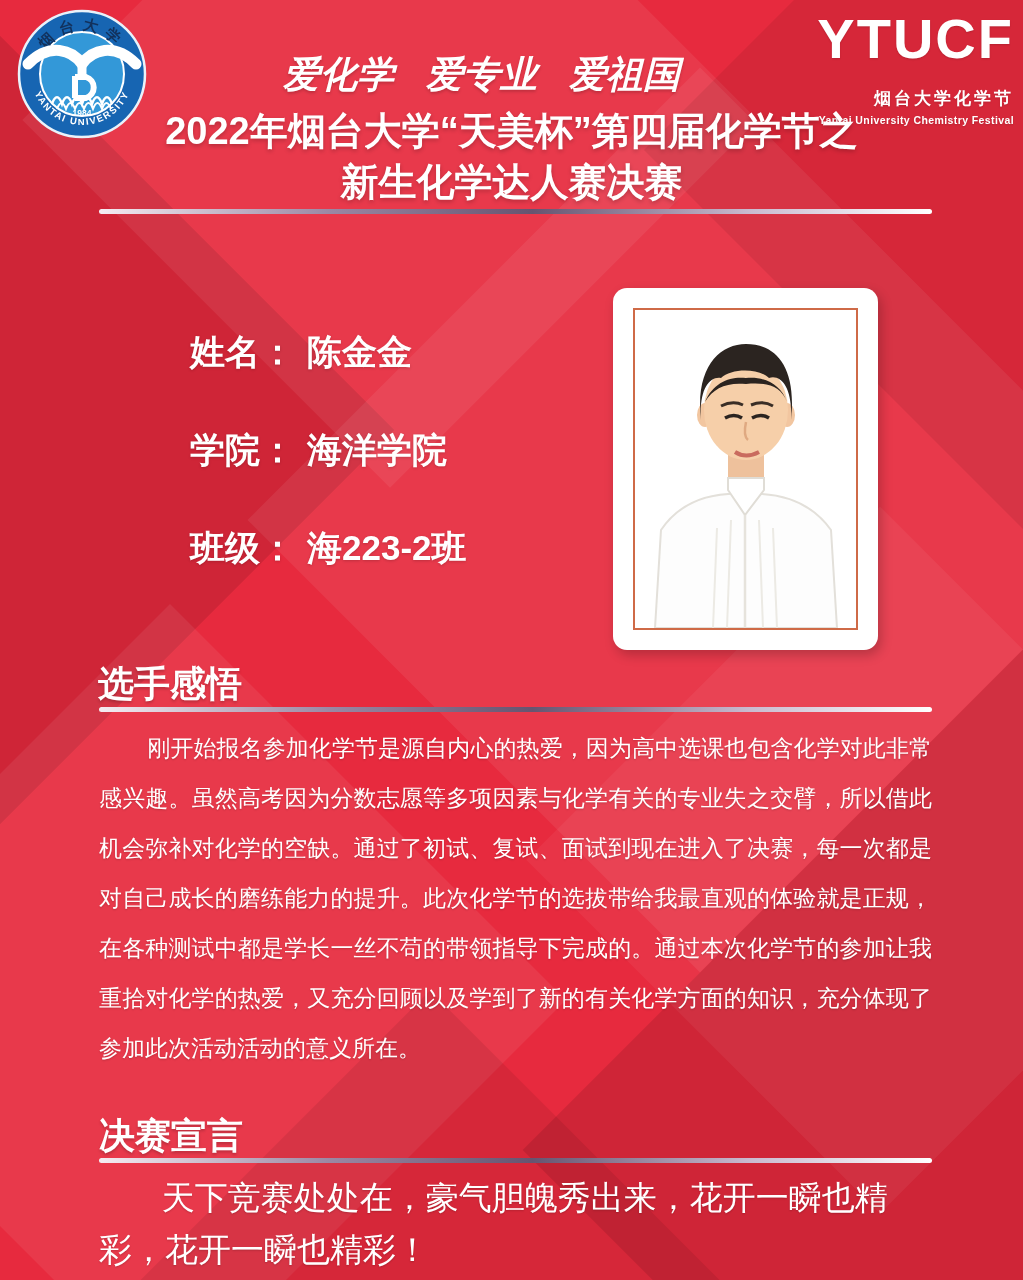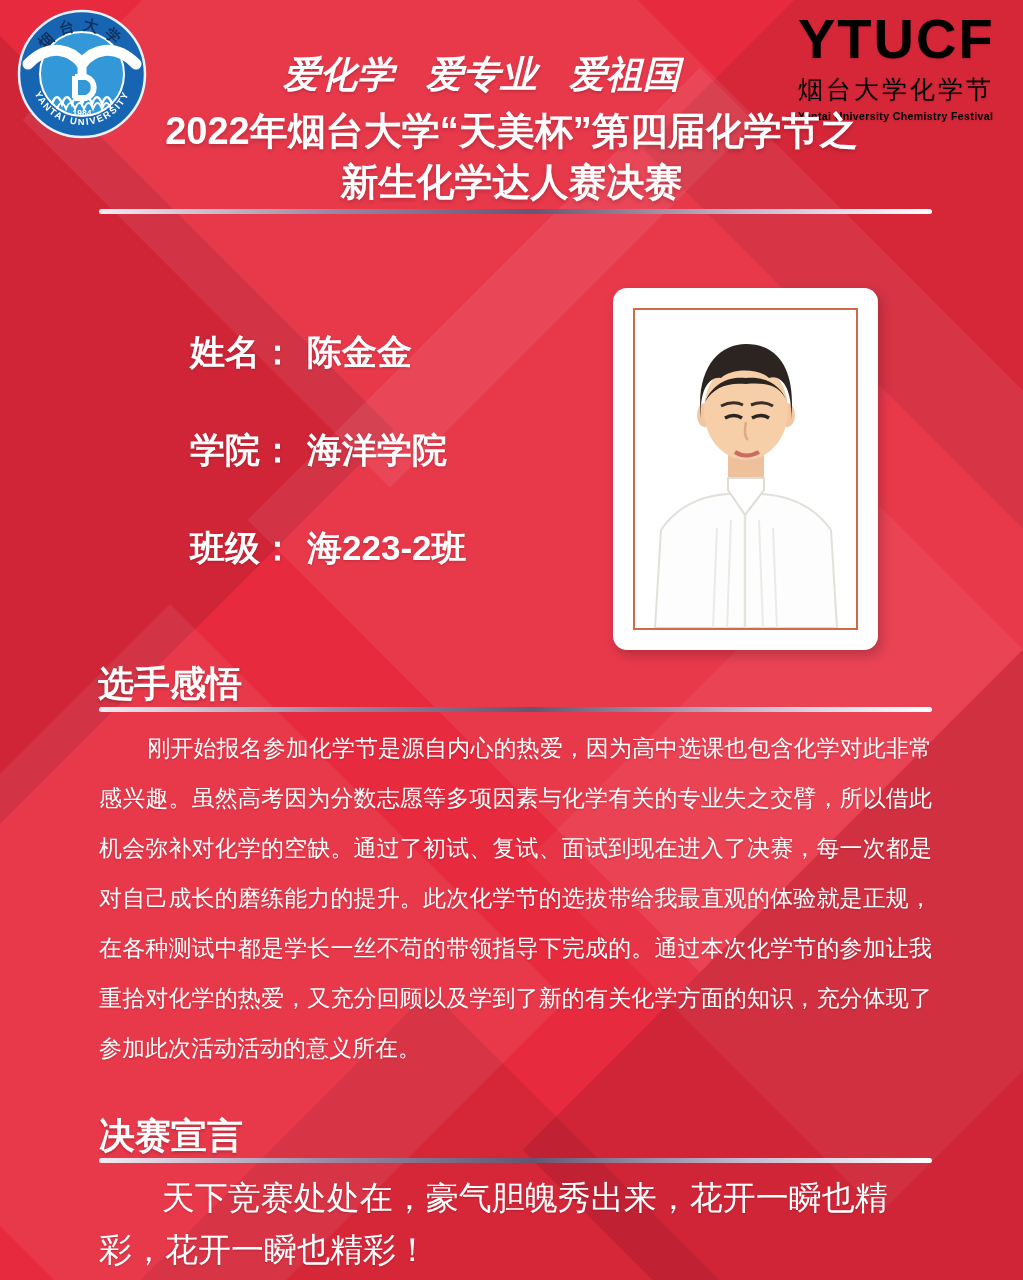--- a/index.html
+++ b/index.html
@@ -26,25 +26,25 @@
 
   
   .uni-logo { position:absolute; top:8px; left:16px; width:132px; height:132px; }
   .slogans {
     position:absolute; top:50px; left:283px; display:flex; gap:32px;
     color:#ffffff; font-size:37px; font-weight:bold; font-style:italic;
     font-family:"Liberation Serif", serif; text-shadow:0 2px 3px rgba(0,0,0,0.18);
     white-space:nowrap;
   }
   .festival-logo {
-    position:absolute; top:10px; right:15px; width:210px; text-align:left;
-    color:#000000; text-shadow:0 1px 2px rgba(0,0,0,0.15);
+    position:absolute; top:10px; right:9px; width:210px; text-align:right;
+    color:#ffffff; text-shadow:0 1px 2px rgba(0,0,0,0.15);
   }
   .festival-logo .acronym { font-size:56px; font-weight:bold; letter-spacing:2px; line-height:1.05; }
-  .festival-logo .zh { font-size:25px; font-weight:normal; letter-spacing:3px; margin-top:4px; white-space:nowrap; }
+  .festival-logo .zh { font-size:17px; font-weight:bold; letter-spacing:3px; margin-top:18px; white-space:nowrap; }
   .festival-logo .en { font-size:10.5px; font-weight:bold; letter-spacing:0.4px; margin-top:4px; white-space:nowrap; }
 
   
   .title {
     position:absolute; top:106px; left:0; width:100%; text-align:center;
     color:#ffffff; font-weight:bold; font-size:38px; line-height:51px;
     text-shadow:0 2px 4px rgba(0,0,0,0.22); white-space:nowrap;
   }
 
   

